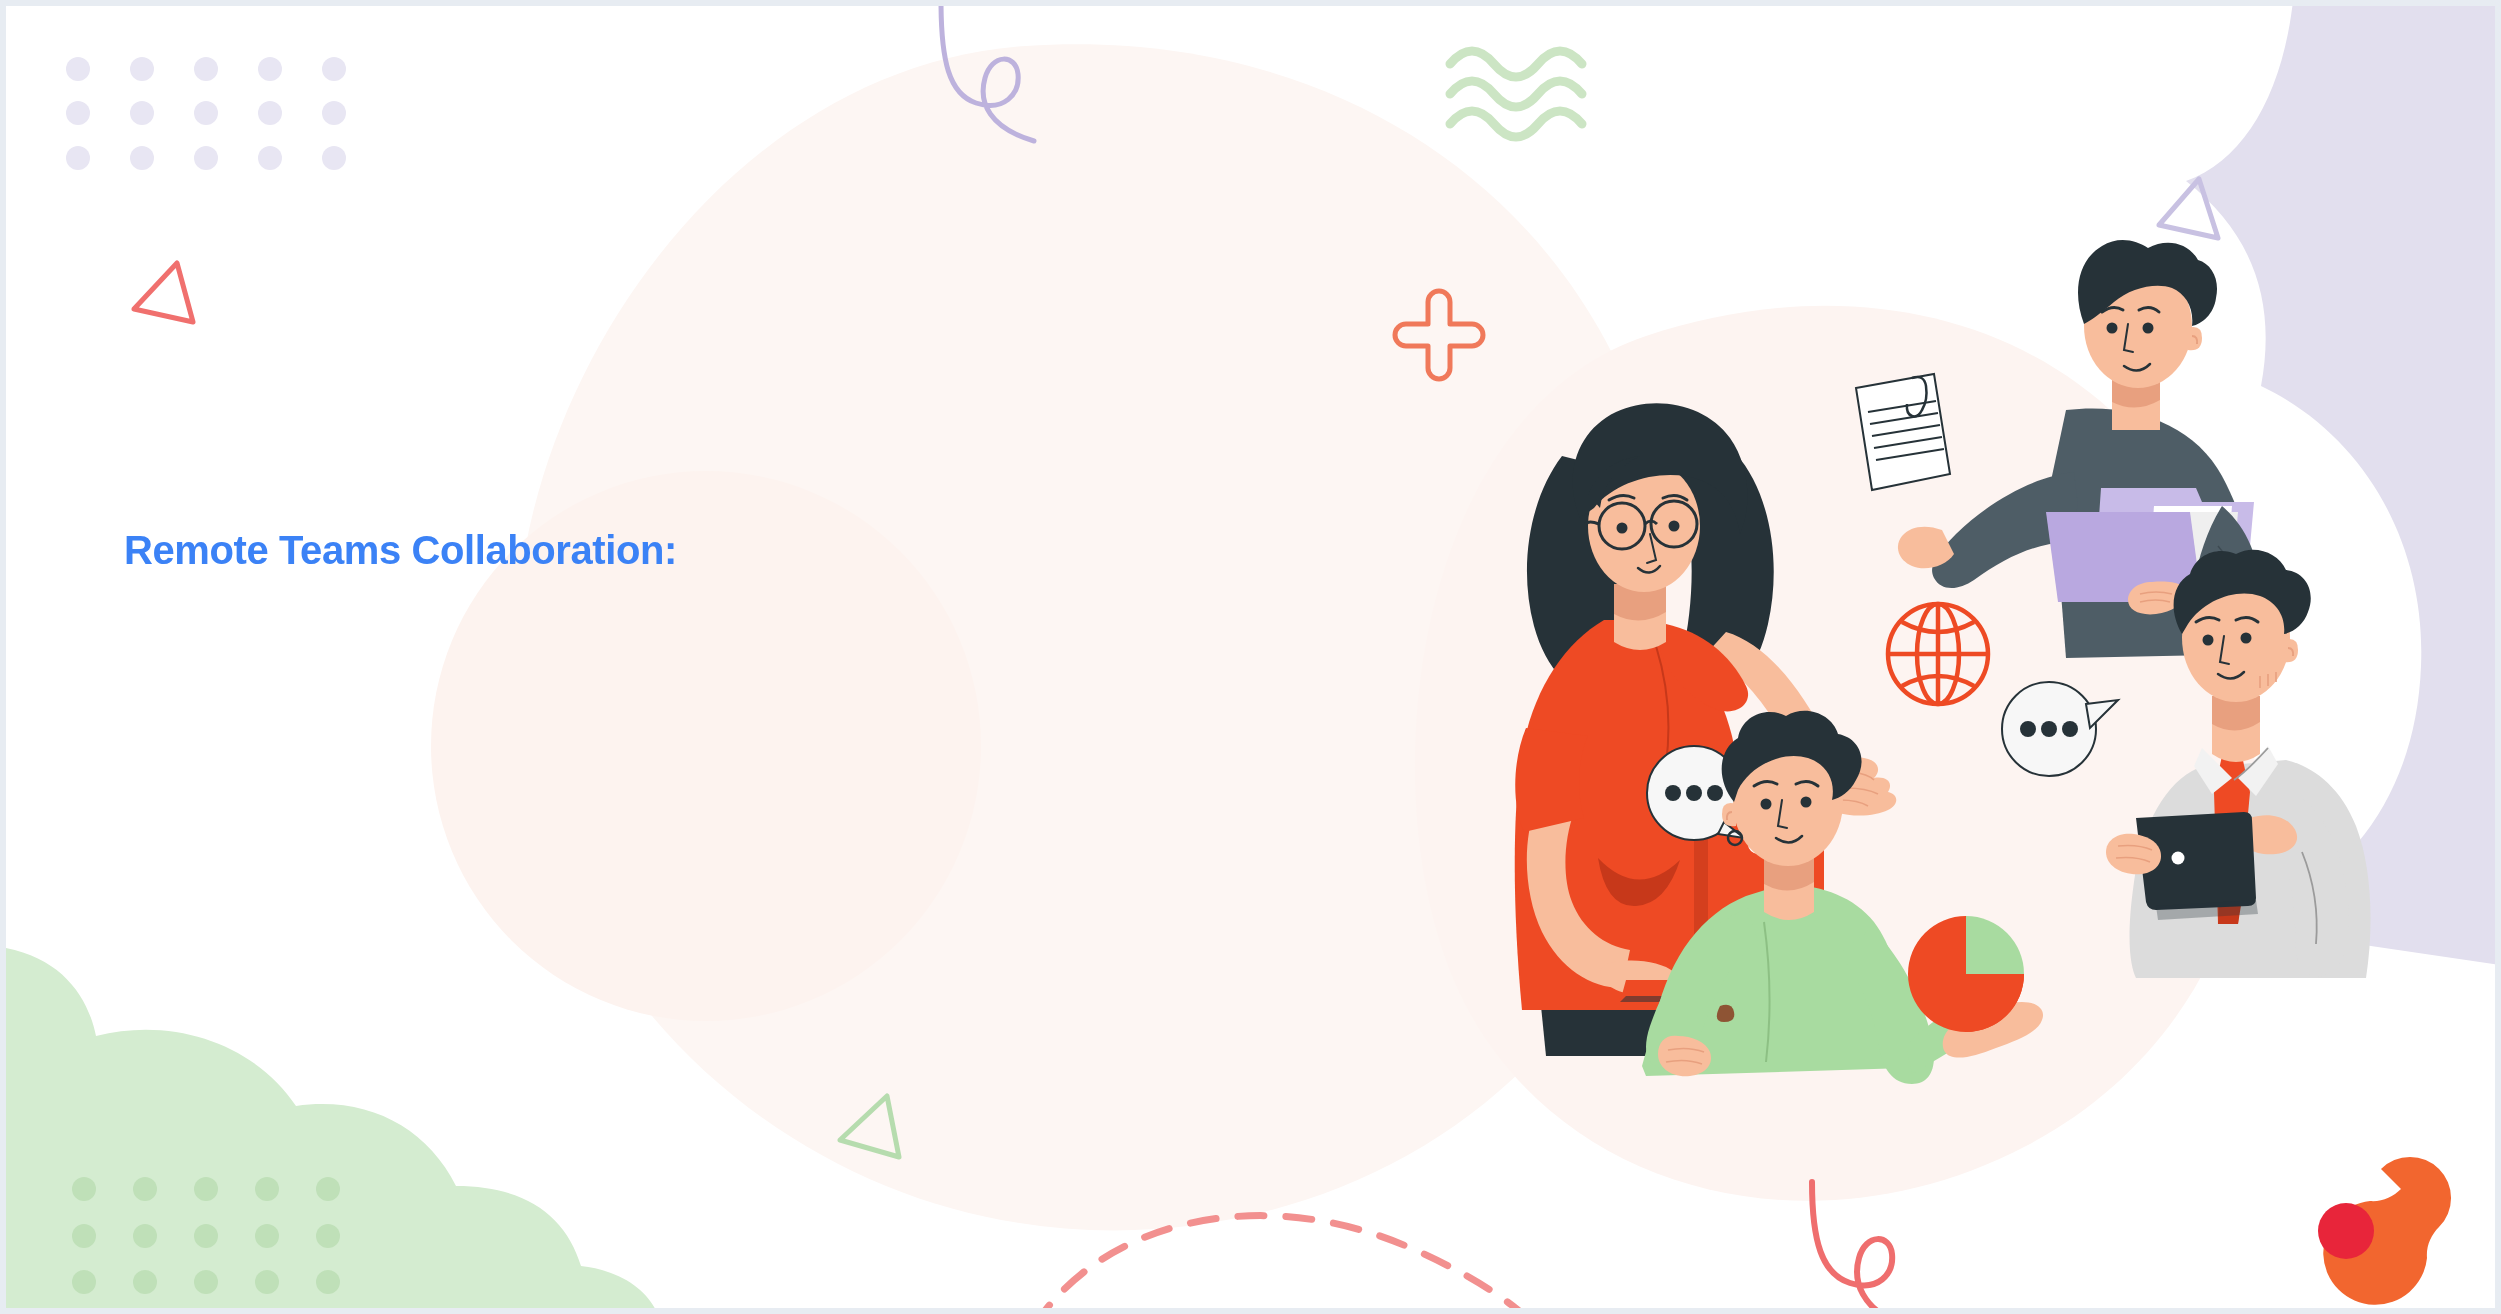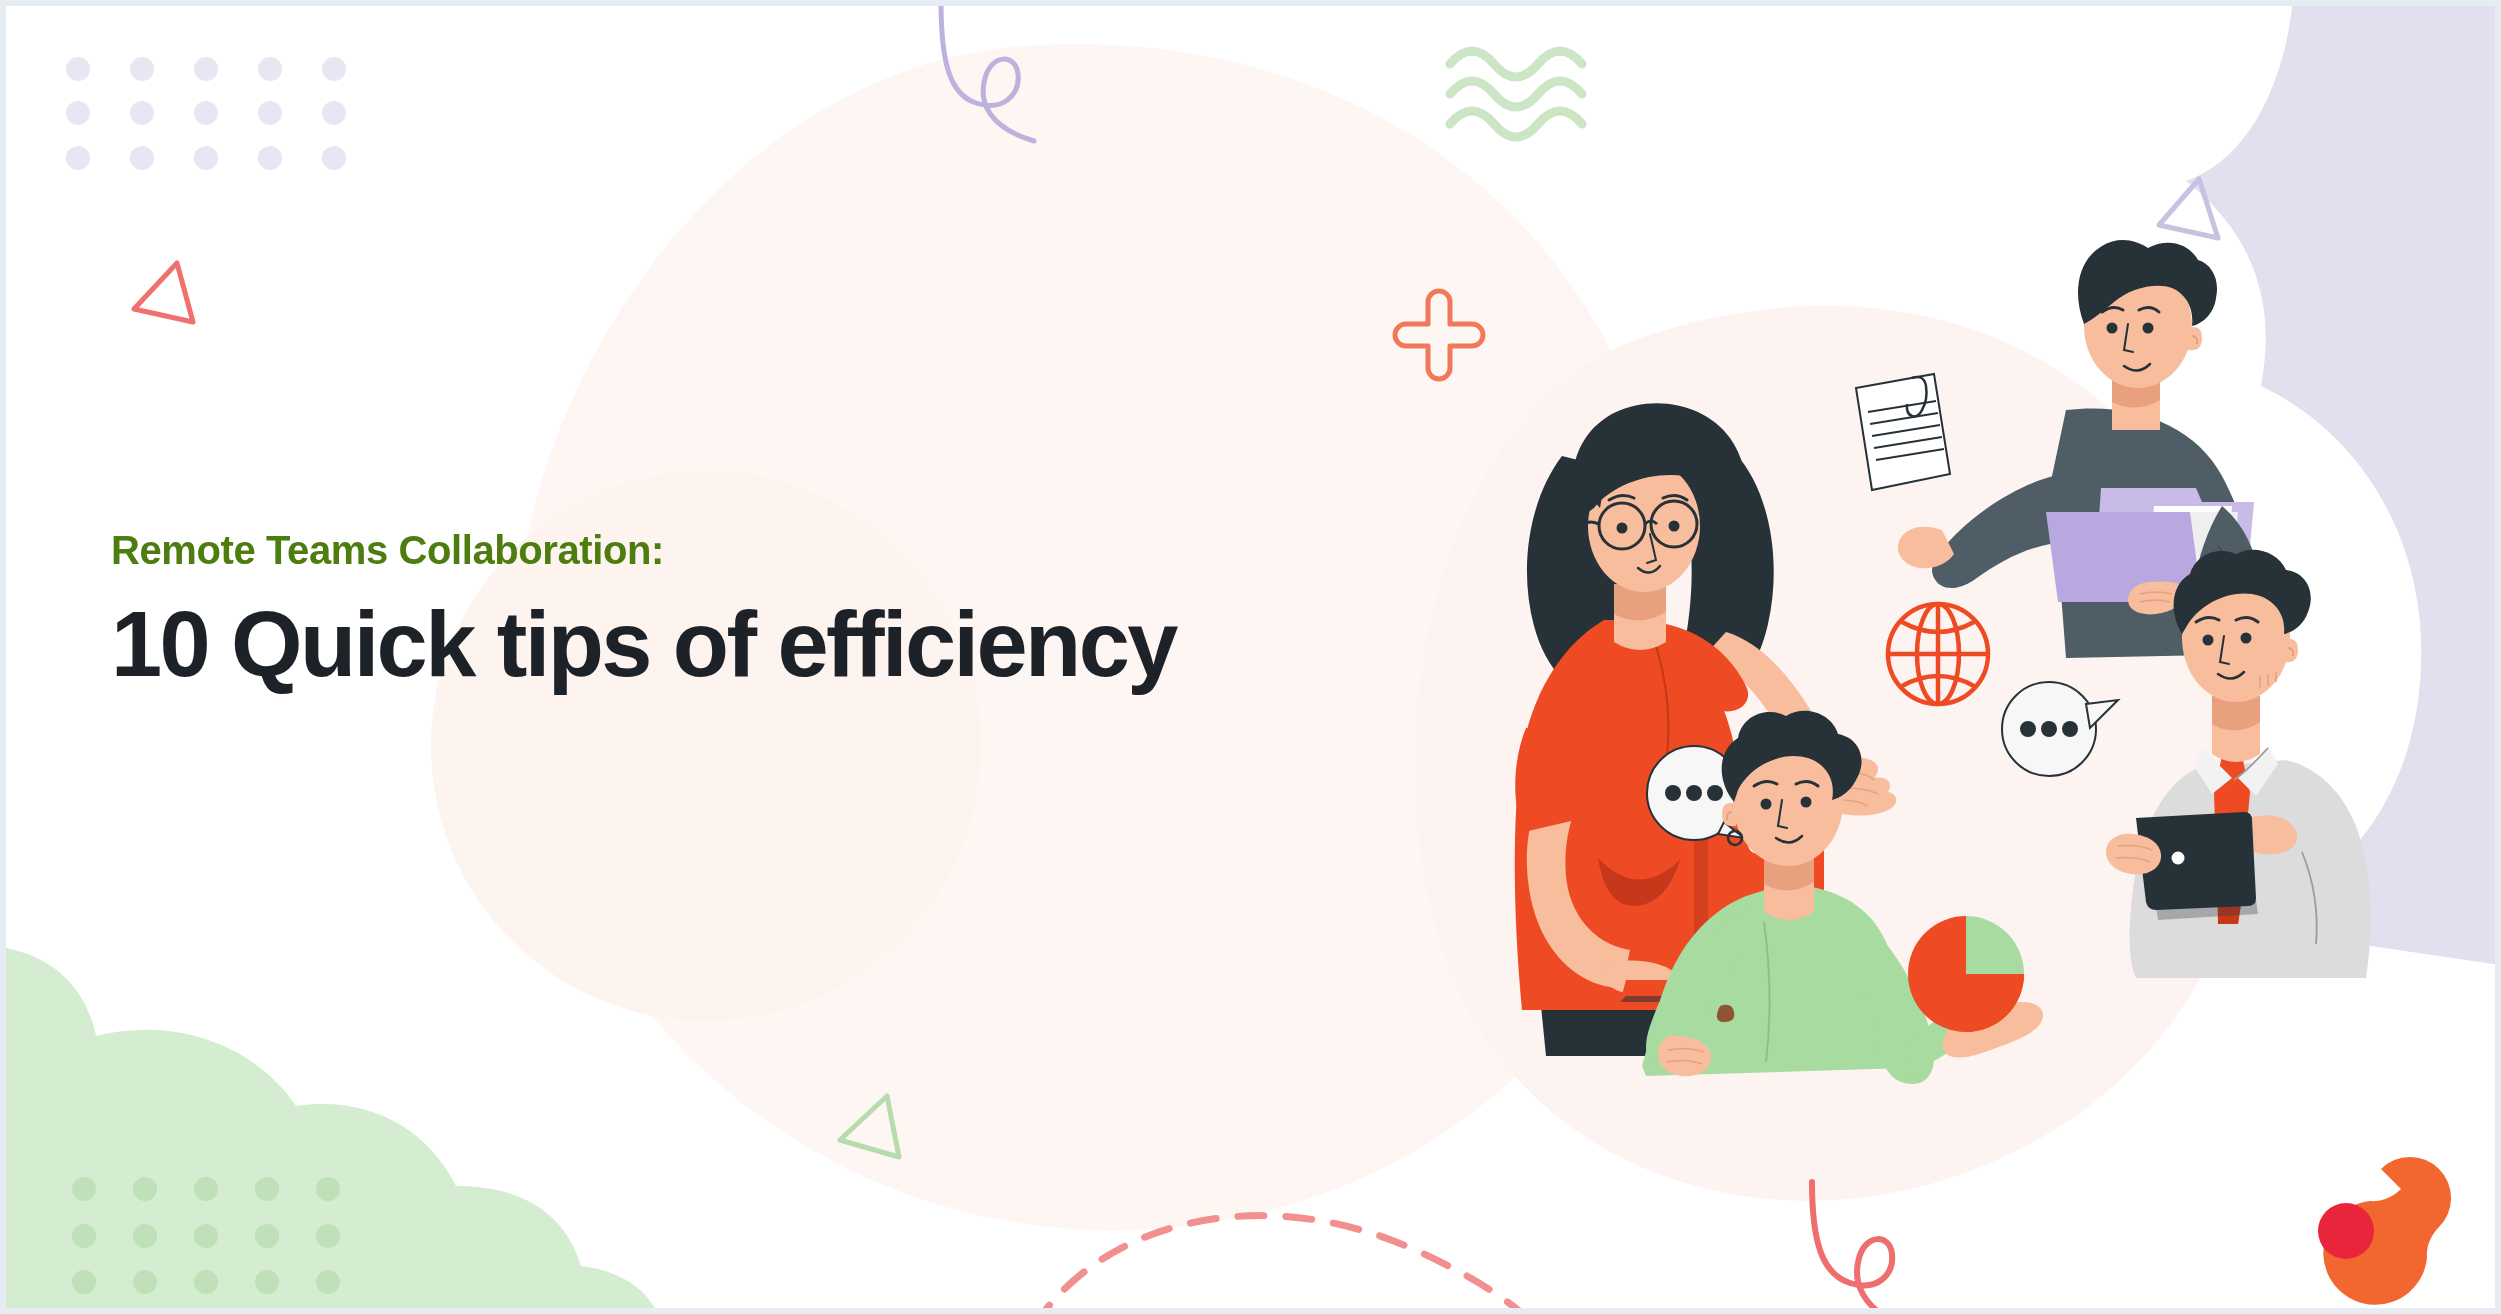--- a/index.html
+++ b/index.html
@@ -16,22 +16,23 @@
     border:6px solid #e7ecf2;
   }
   svg.full { position:absolute; left:0; top:0; width:2501px; height:1314px; overflow:visible; }
 
   
   #headline-block {
     position:absolute; left:105px; top:520px; width:1400px; z-index:40;
   }
   #eyebrow {
     font-size:40px; font-weight:bold; letter-spacing:-0.4px;
-    color:#4d7c0f; line-height:1.2; margin-bottom:22px;
+    color:#3b82f6; line-height:1.2; margin-bottom:22px;
     font-family:"Liberation Sans", sans-serif;
+    margin-left:13px;
   }
   #title {
     font-size:92px; font-weight:bold; letter-spacing:-2.6px;
     color:#1d2128; line-height:1.05;
     font-family:"Liberation Sans", sans-serif;
     white-space:nowrap;
   }
 </style>
 </head>
 <body>
@@ -492,16 +493,15 @@
              A 58 58 0 1 0 2018 968
              L 1960 968 Z"></path>
         <path fill="#ee4a24" d="M 1960 968 L 2018 968 A 58 58 0 0 1 1960 1026 Z"></path>
         <path fill="#a8dba0" d="M 1960 910 A 58 58 0 0 1 2018 968 L 1960 968 Z"></path>
       </g>
     </g>
   </svg>
 
   <div id="headline-block">
     <div id="eyebrow">Remote Teams Collaboration:</div>
-    <div id="title">10 Quick tips of efficiency</div>
   </div>
 
 </div>
 
 </body></html>

